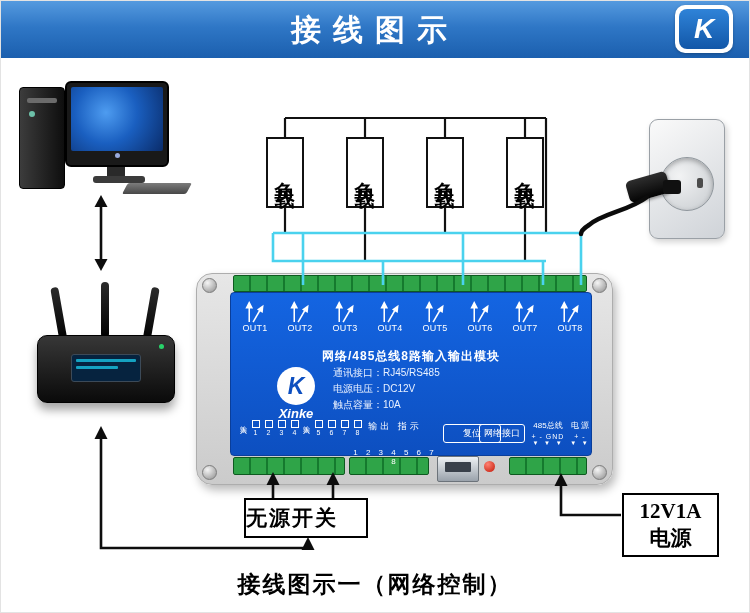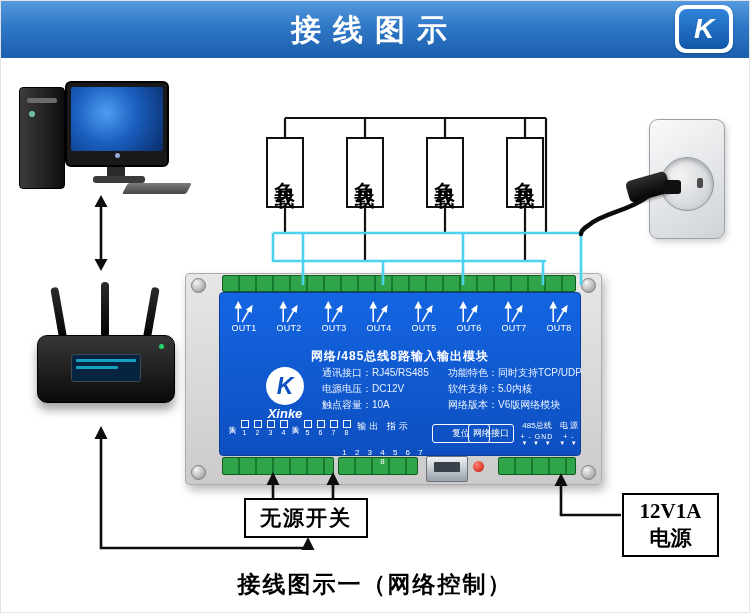--- a/index.html
+++ b/index.html
@@ -61,21 +61,21 @@
   .plug-neck{position:absolute;left:662px;top:179px;width:18px;height:14px;background:#101010;border-radius:3px;z-index:9;}
 
   
   .load-box{position:absolute;top:136px;width:38px;height:71px;background:#fff;border:2px solid #111;
           display:flex;align-items:center;justify-content:center;z-index:6;box-sizing:border-box;}
   .lb1{left:265px;} .lb2{left:345px;} .lb3{left:425px;} .lb4{left:505px;}
   .load-text{writing-mode:vertical-rl;text-orientation:upright;font-family:"Liberation Serif",serif;
           font-weight:bold;font-size:20px;letter-spacing:7px;color:#000;line-height:1;}
 
   
-  .plate{position:absolute;left:184px;top:272px;width:415px;height:210px;border-radius:4px;
+  .plate{position:absolute;left:195px;top:272px;width:415px;height:210px;border-radius:16px;
           background:linear-gradient(180deg,#e7e7e7,#cbcbcb);border:1px solid #adadad;
           box-shadow:3px 5px 10px rgba(0,0,0,.28);z-index:10;}
   .screw{position:absolute;width:13px;height:13px;border-radius:50%;border:1px solid #7d7d7d;
           background:radial-gradient(circle at 35% 30%,#f5f5f5,#8e8e8e);}
   .s-tl{left:5px;top:4px;} .s-tr{right:5px;top:4px;} .s-bl{left:5px;bottom:4px;} .s-br{right:5px;bottom:4px;}
   .term{background:repeating-linear-gradient(90deg,#2fa448 0 15px,#157a2e 15px 17px);
           border:1px solid #0e5a20;border-radius:2px;position:absolute;}
   .term-top{left:36px;top:1px;width:352px;height:15px;}
   .tb-left{left:36px;bottom:9px;width:110px;height:16px;}
   .tb-mid{left:152px;bottom:9px;width:78px;height:16px;}
@@ -115,21 +115,21 @@
   .net-label{position:absolute;left:248px;top:131px;border:1px solid #fff;border-radius:3px;
           font-size:9px;color:#fff;padding:2px 4px;}
   .pin-block{position:absolute;top:127px;text-align:center;color:#fff;}
   .bus-block{left:294px;width:46px;} .pwr-block{left:338px;width:22px;}
   .pin-label{font-size:8px;white-space:nowrap;text-align:center;}
   .pin-pins{font-size:7px;letter-spacing:1px;margin-top:2px;white-space:nowrap;}
   .pin-arrows{font-size:6px;letter-spacing:2px;line-height:7px;color:#fff;white-space:nowrap;}
 
   
   .switch-box{position:absolute;left:243px;top:497px;width:124px;height:40px;border:2px solid #000;
-          background:#fff;display:flex;align-items:center;justify-content:center;z-index:15;box-sizing:border-box;}
+          background:#fff;display:flex;align-items:center;justify-content:flex-start;z-index:15;box-sizing:border-box;}
   .switch-text{font-family:"Liberation Serif",serif;font-weight:bold;font-size:21px;letter-spacing:2px;}
   .psu-box{position:absolute;left:621px;top:492px;width:97px;height:64px;border:2px solid #000;background:#fff;
           display:flex;flex-direction:column;align-items:center;justify-content:center;z-index:15;
           line-height:1.3;box-sizing:border-box;}
   .psu-text{font-family:"Liberation Serif",serif;font-weight:bold;font-size:21px;}
   .caption{position:absolute;left:0;top:568px;width:100%;text-align:center;font-family:"Liberation Serif",serif;
           font-weight:bold;font-size:23px;letter-spacing:2px;color:#000;}
 
   .wires{position:absolute;left:0;top:0;z-index:20;pointer-events:none;}
 </style>
@@ -300,25 +300,20 @@
 
       <div class="pcb-logo">
         <span class="pcb-logo-k">K</span>
       </div>
       <div class="pcb-brand">Xinke</div>
 
       <div class="specs sp-left">
         <div>通讯接口：RJ45/RS485</div>
         <div>电源电压：DC12V</div>
         <div>触点容量：10A</div>
-      </div>
-      <div class="specs sp-right">
-        <div>功能特色：同时支持TCP/UDP</div>
-        <div>软件支持：5.0内核</div>
-        <div>网络版本：V6版网络模块</div>
       </div>
 
       <div class="io-block">
         <div class="io-vlabel">输入</div>
         <div class="io-cell">
             <div class="io-sq"></div>
             <span class="io-num">1</span>
           </div>
         <div class="io-cell">
             <div class="io-sq"></div>

